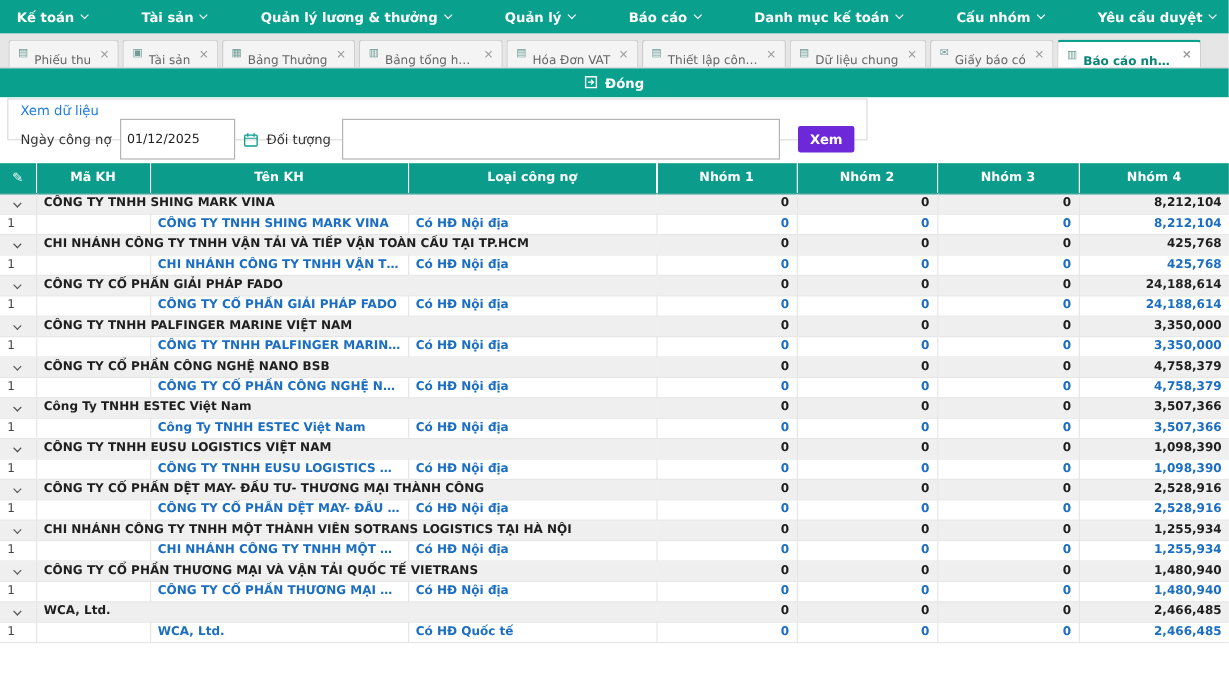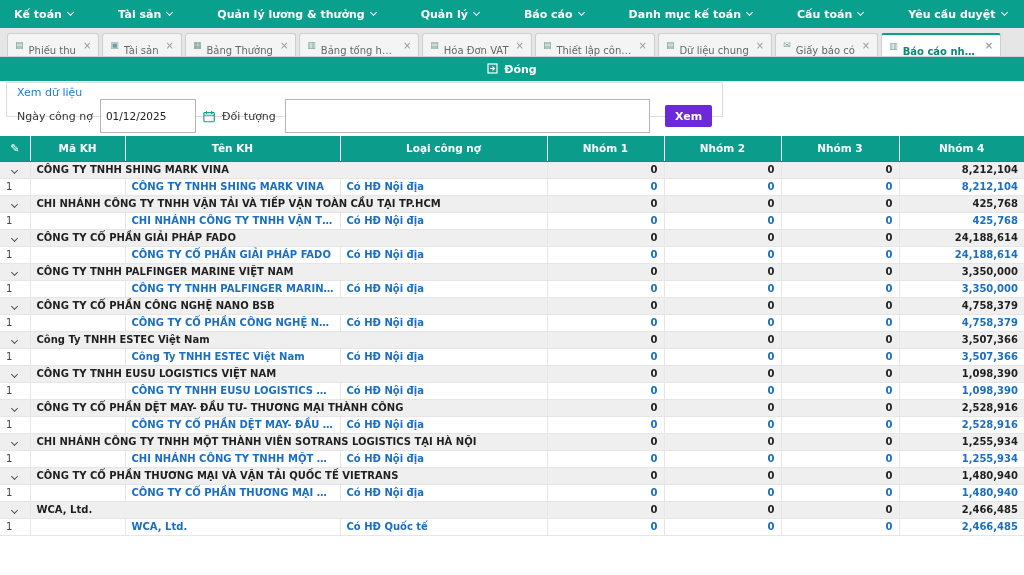--- a/index.html
+++ b/index.html
@@ -92,21 +92,21 @@
       </div>
       <div class="menu-item">
         <span>Báo cáo</span>
         <span class="chev"></span>
       </div>
       <div class="menu-item">
         <span>Danh mục kế toán</span>
         <span class="chev"></span>
       </div>
       <div class="menu-item">
-        <span>Cấu toán</span>
+        <span>Cấu nhóm</span>
         <span class="chev"></span>
       </div>
       <div class="menu-item">
         <span>Yêu cầu duyệt</span>
         <span class="chev"></span>
       </div>
       <div class="menu-item">
         <span>Hệ Thống</span>
         <span class="chev"></span>
       </div>

